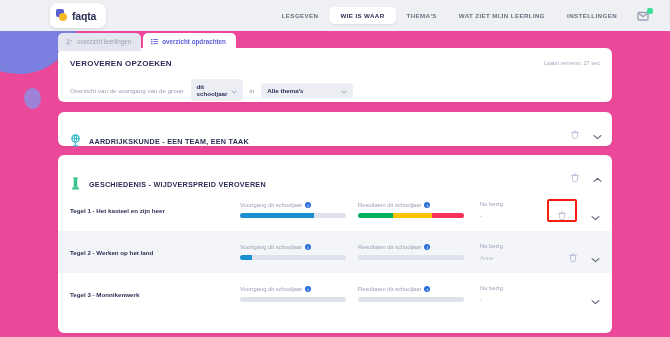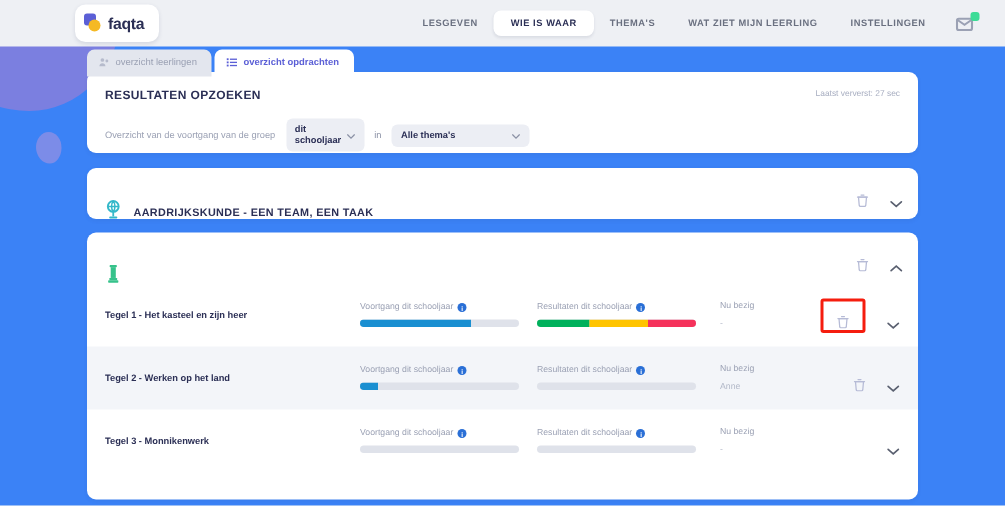--- a/index.html
+++ b/index.html
@@ -2,21 +2,21 @@
 <html><head>
 <meta charset="utf-8">
 <style>
   * { box-sizing: border-box; margin: 0; padding: 0; }
   html, body {
     width: 670px; height: 337px;
     overflow: hidden;
     font-family: "Liberation Sans", sans-serif;
     background: #eef0f4;
   }
-  #app { position: relative; width: 670px; height: 337px; overflow: hidden; background: #3b82f6; }
+  #app { position: relative; width: 670px; height: 337px; overflow: hidden; background: #ec4899; }
 
   
   .blob-big {
     position: absolute; left: -46px; top: -52px;
     width: 126px; height: 126px;
     background: #7b7fe0; border-radius: 50% 50% 48% 52% / 52% 50% 50% 48%;
     z-index: 0;
   }
   .blob-small {
     position: absolute; left: 24px; top: 88px;
@@ -193,21 +193,21 @@
             <rect x="2.6" y="3.6" width="5.4" height="1" fill="#5b5fd6"></rect>
             <rect x="0" y="5.8" width="1.6" height="1.4" fill="#5b5fd6"></rect>
             <rect x="2.6" y="6" width="5.4" height="1" fill="#5b5fd6"></rect>
           </svg>
       </span>
       <span>overzicht opdrachten</span>
     </div>
   </div>
 
   <div class="card" id="card-search">
-    <div class="panel-title">RESULTATEN OPZOEKEN</div>
+    <div class="panel-title">VEROVEREN OPZOEKEN</div>
     <div class="refresh">Laatst ververst: 27 sec</div>
     <div class="filter-row">
       <span class="filter-label">Overzicht van de voortgang van de groep</span>
       <div class="select sel-year">
         <span>dit schooljaar</span>
         <span class="chev">
           <svg width="6" height="4" viewBox="0 0 8 5">
               <path d="M1 1 L4 4 L7 1" fill="none" stroke="#8c92a6" stroke-width="1.1" stroke-linecap="round"></path>
             </svg>
         </span>
@@ -254,20 +254,21 @@
   <div class="card" id="card-geschiedenis">
     <div class="acc-head">
       <span class="acc-ico">
         <svg width="11" height="13" viewBox="0 0 11 13">
             <rect x="3.1" y="0.6" width="4.8" height="1.5" rx=".5" fill="#36c28b"></rect>
             <rect x="3.8" y="2.1" width="3.4" height="7.2" fill="#36c28b"></rect>
             <rect x="2.9" y="9.3" width="5.2" height="1.5" rx=".4" fill="#36c28b"></rect>
             <rect x="2.1" y="10.8" width="6.8" height="1.7" rx=".5" fill="#36c28b"></rect>
           </svg>
       </span>
+      <span class="acc-title">GESCHIEDENIS - WIJDVERSPREID VEROVEREN</span>
       <div class="acc-ctrls">
         <span class="trash">
           <svg width="8" height="9" viewBox="0 0 9 10">
               <path d="M1.5 2.6h6l-.55 6.3a.8.8 0 0 1-.8.7H2.85a.8.8 0 0 1-.8-.7z" fill="none" stroke="#b6bbd6" stroke-width=".95"></path>
               <path d="M.7 2.6h7.6M3.4 1.1h2.2" stroke="#b6bbd6" stroke-width=".95" stroke-linecap="round"></path>
             </svg>
         </span>
         <span class="acc-chev">
           <svg width="9" height="6" viewBox="0 0 10 6">
               <path d="M1.2 4.6 L5 1.2 L8.8 4.6" fill="none" stroke="#5a6070" stroke-width="1.25" stroke-linecap="round"></path>

